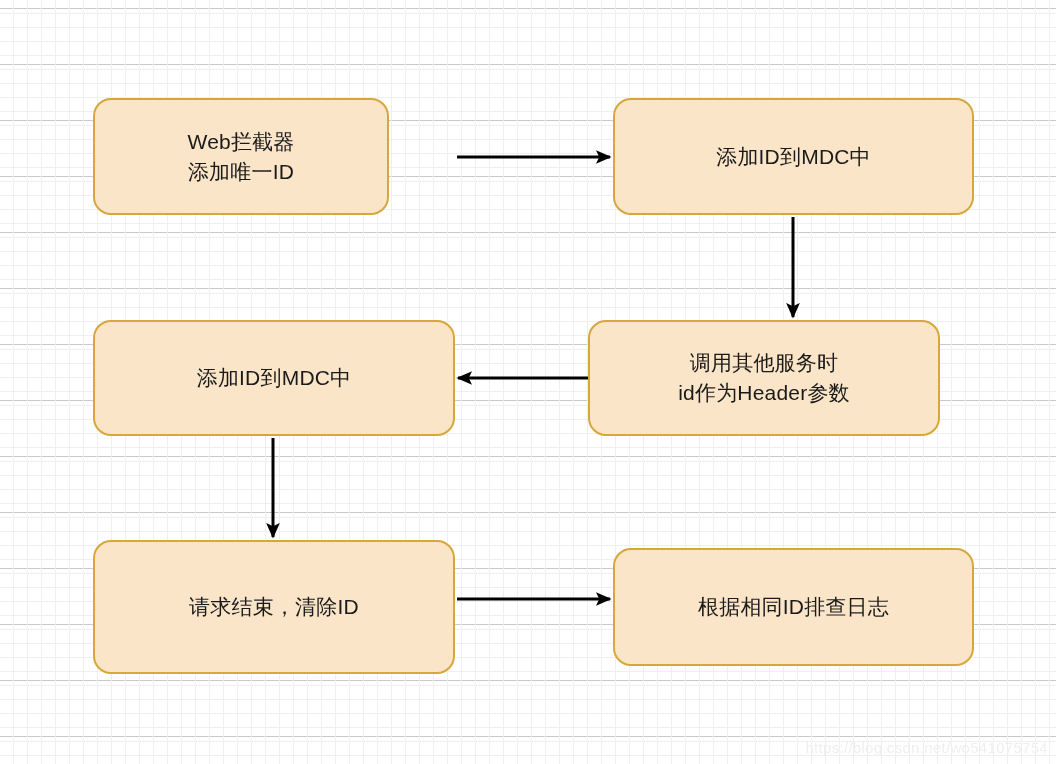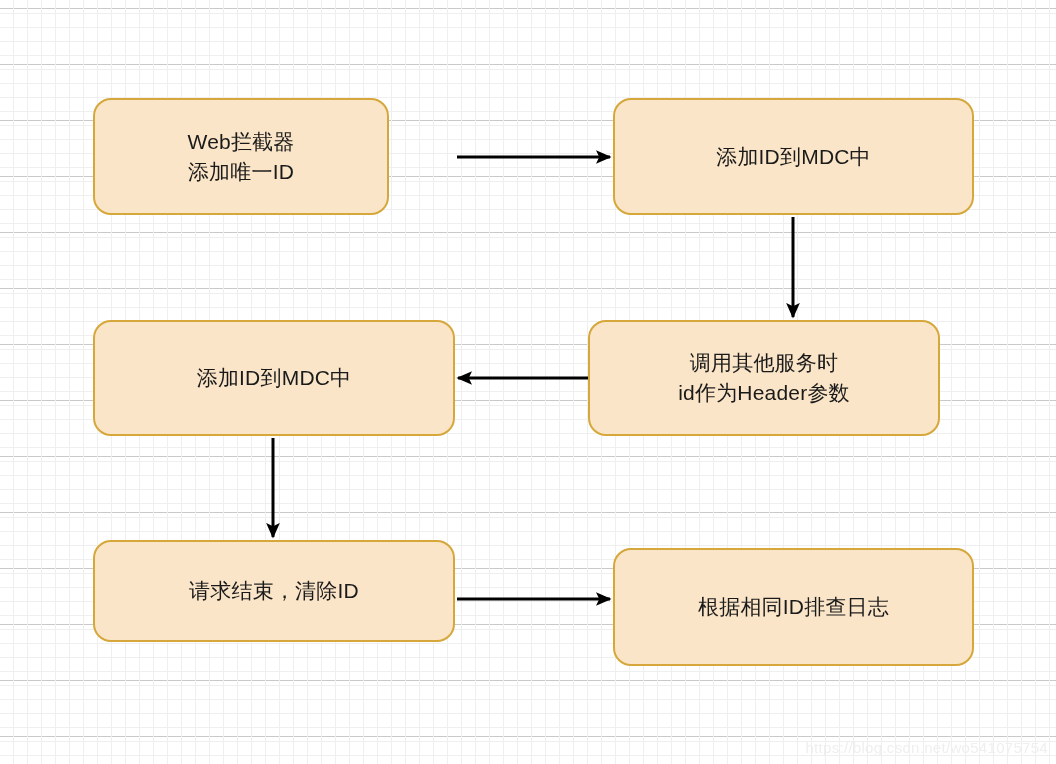--- a/index.html
+++ b/index.html
@@ -92,19 +92,19 @@
   <div class="node" style="left:93px; top:98px; width:296px; height:117px;">Web拦截器
 添加唯一ID</div>
 
   <div class="node" style="left:613px; top:98px; width:361px; height:117px;">添加ID到MDC中</div>
 
   <div class="node" style="left:93px; top:320px; width:362px; height:116px;">添加ID到MDC中</div>
 
   <div class="node" style="left:588px; top:320px; width:352px; height:116px;">调用其他服务时
 id作为Header参数</div>
 
-  <div class="node" style="left:93px; top:540px; width:362px; height:102px;">请求结束，清除ID</div>
+  <div class="node" style="left:93px; top:540px; width:362px; height:134px;">请求结束，清除ID</div>
 
   <div class="node" style="left:613px; top:540px; width:361px; height:118px;margin-top:8px;">根据相同ID排查日志</div>
 
   <div class="watermark">https://blog.csdn.net/wo541075754</div>
 
 </div>
 
 </body></html>

